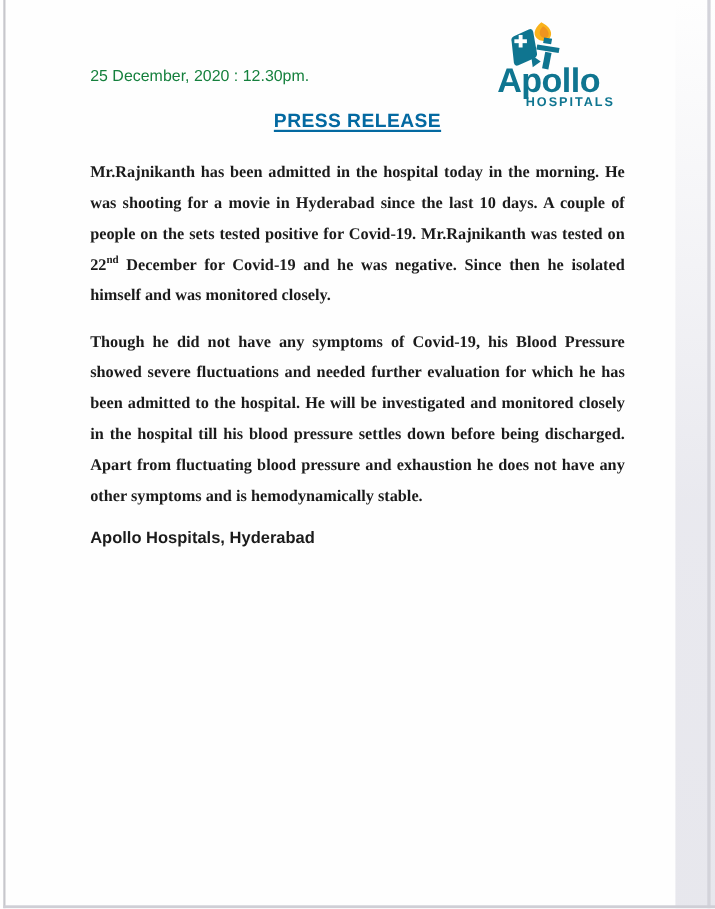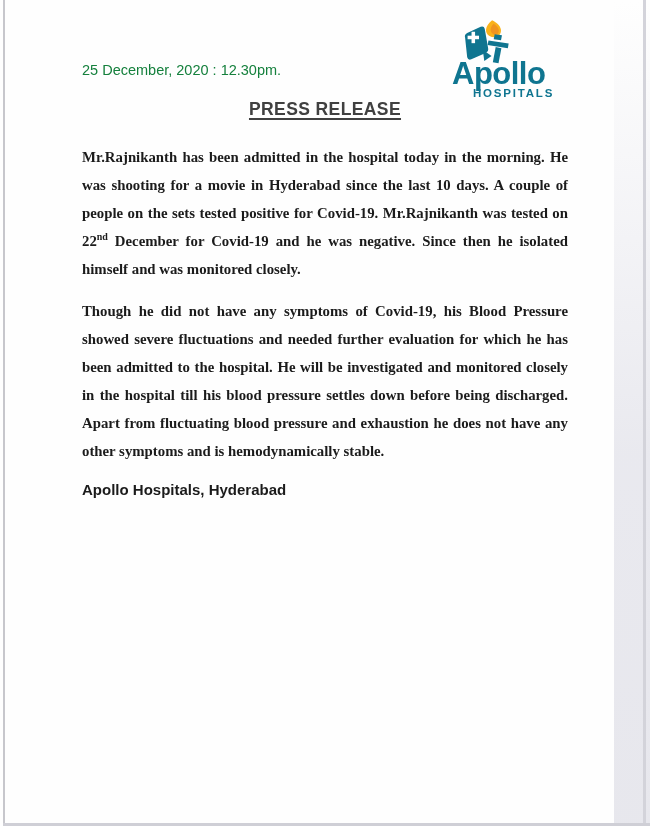--- a/index.html
+++ b/index.html
@@ -24,30 +24,30 @@
 
   
   .logo { position: absolute; top: 20px; right: 86px; width: 112px; }
   .logo-icon { display: block; margin-left: 10px; }
   .logo-brand {
     font-size: 31px; font-weight: bold; line-height: 1;
     margin-top: -10px; letter-spacing: -0.5px;
   }
   .logo-sub {
     font-size: 11.5px; font-weight: bold; letter-spacing: 1.8px;
-    margin-left: 21px; margin-top: -2px;
+    margin-left: 21px; margin-top: -2px; text-align: center;
   }
 
   .date-line { margin: 0; padding-top: 62px; font-size: 14.5px; color: #15803d; }
 
   .title {
     margin: 21px 0 0 0; text-align: center;
     font-size: 17.5px; font-weight: bold; letter-spacing: 0.4px;
     text-decoration: underline; text-underline-offset: 3px; text-decoration-thickness: 2px;
-    color: #404040;
+    color: #0369a1;
   }
 
   .para {
     margin: 0; font-size: 14.8px; font-weight: bold; line-height: 28px;
     text-align: justify; color: #1b1b1b; font-family: Liberation Serif, serif;
   }
   .para-1 { margin-top: 23px; }
   .para-2 { margin-top: 14px; }
   .para sup { font-size: 10px; line-height: 0; vertical-align: super; }
 

